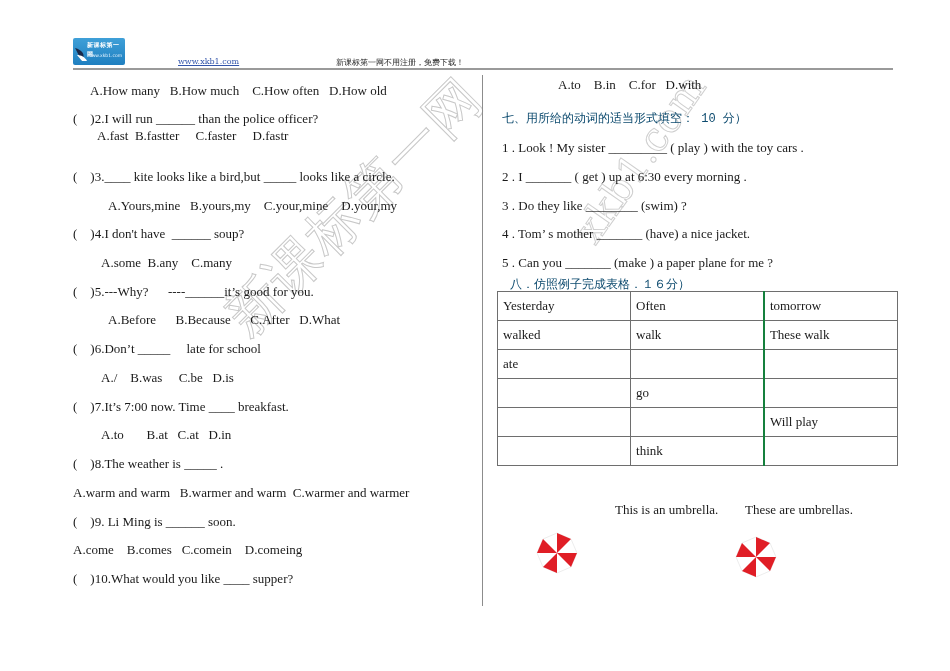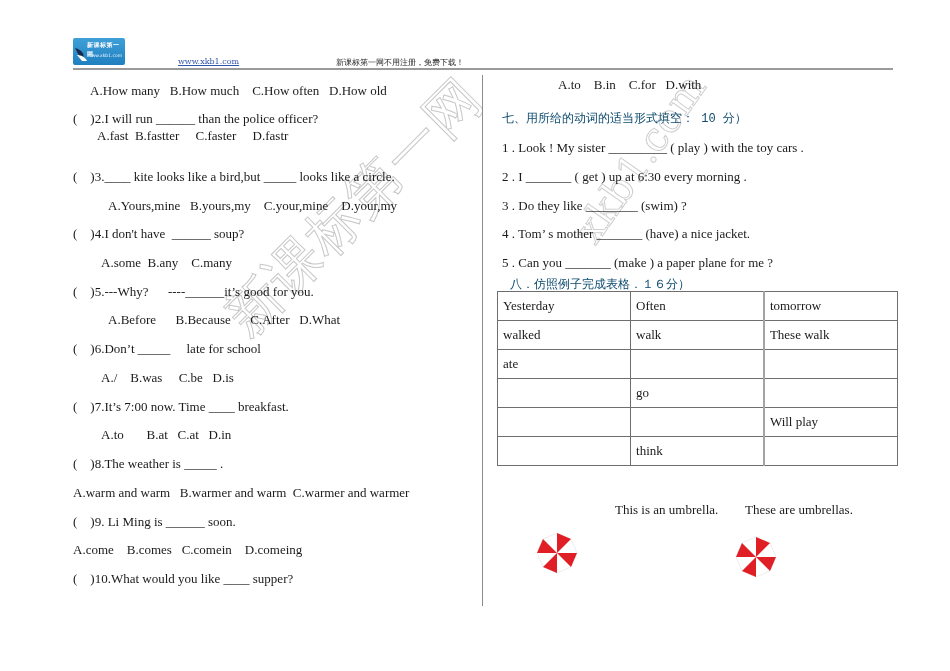--- a/index.html
+++ b/index.html
@@ -24,21 +24,21 @@
                  -webkit-text-stroke: 1px #c8c8c8; transform: rotate(-45deg); transform-origin: 0 0;
                  font-family: "DejaVu Sans", sans-serif; white-space: pre; letter-spacing: 2px; pointer-events: none; }
     .watermark2 { position: absolute; left: 565px; top: 225px; font-size: 40px; color: transparent;
                  -webkit-text-stroke: 1px #cfcfcf; transform: rotate(-55deg); transform-origin: 0 0;
                  font-family: "DejaVu Serif", serif; white-space: pre; pointer-events: none; }
     .section-cn { font-family: Liberation Mono, monospace; font-size: 12px; color: #0c4a6e; }
     table.verbs { position: absolute; left: 497px; top: 291px; width: 401px; border-collapse: collapse;
                   font-size: 13px; }
     table.verbs td { border: 1px solid #6e6e6e; height: 28px; padding: 0 0 0 5px; vertical-align: middle;
                      width: 128px; }
-    table.verbs td.c2 { border-right: 2px solid #a3a3a3; }
+    table.verbs td.c2 { border-right: 2px solid #15803d; }
     .umbrella { position: absolute; width: 44px; height: 44px; }
   </style>
 </head>
 <body>
 
 <div class="header-logo">
   <svg class="swoosh" viewBox="0 0 14 16">
     <path d="M1 2 C8 4, 12 8, 8 15 C6 11, 4 8, 1 2 Z" fill="#1a2a4a"></path>
     <path d="M3 9 C7 9, 11 11, 13 15 L8 15 Z" fill="#ffffff"></path>
   </svg>

